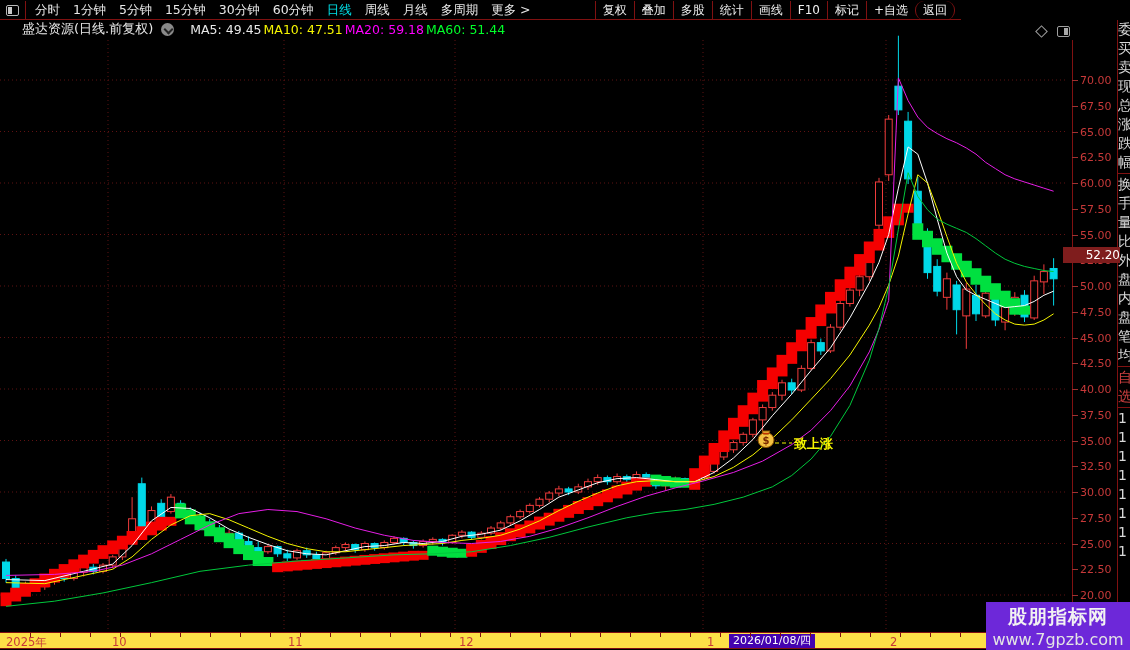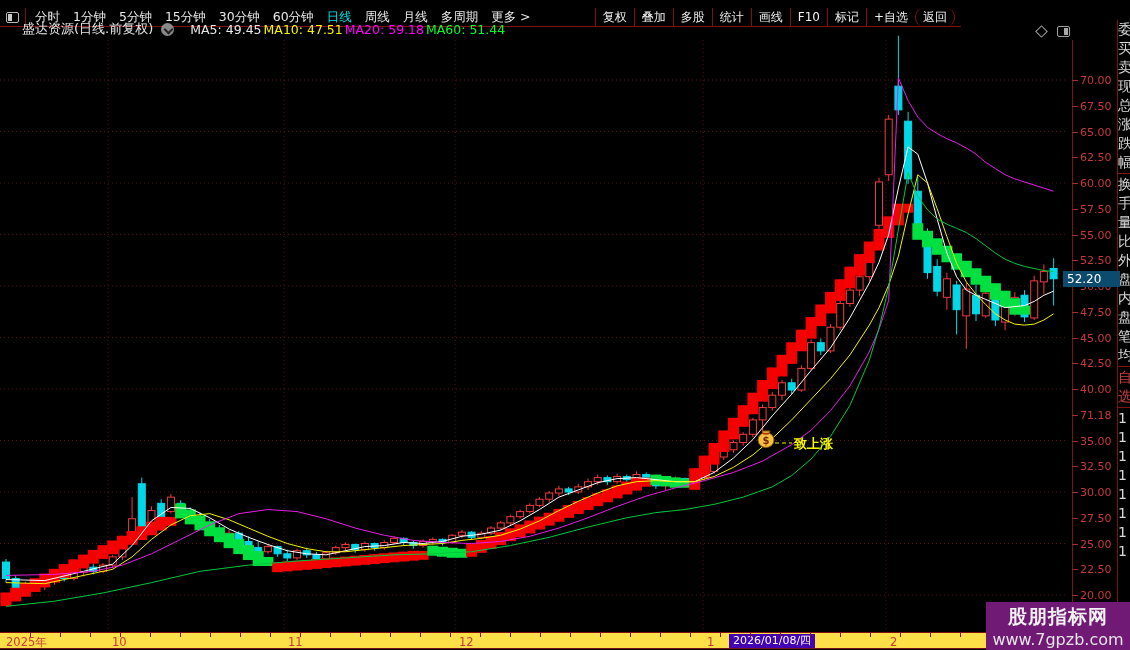--- a/index.html
+++ b/index.html
@@ -3,21 +3,21 @@
 <meta charset="utf-8">
 <style>
   * { margin:0; padding:0; box-sizing:border-box; }
   html,body { background:#000; }
   #app {
     position:relative; width:1130px; height:650px; background:#000;
     font-family:"DejaVu Sans","Liberation Sans",sans-serif; overflow:hidden;
     color:#e0e0e0;
   }
   
-  #row1 { position:absolute; left:0; top:8px; width:961px; height:19px;
+  #row1 { position:absolute; left:0; top:1px; width:961px; height:19px;
           border-bottom:1px solid #801111; display:flex; align-items:center;text-align:right; }
   #win-icon-box { width:26px; height:18px; border-right:1px solid #801111;
                   display:flex; align-items:center; justify-content:center; }
   .panel-glyph { width:13px; height:11px; border:1px solid #b8b8b8; border-radius:2px; position:relative; }
   .panel-glyph::after { content:""; position:absolute; left:1px; top:1px; bottom:1px; width:4px; background:#c8c8c8; }
   #period-menu { display:flex; align-items:center; gap:13px; padding-left:9px; }
   .period-item { font-size:12.5px; color:#e8e8e8; white-space:nowrap; cursor:default; }
   .period-item.active { color:#00e0e8; }
   #toolbar-right { position:absolute; right:6px; top:0; height:19px; display:flex; }
   .tb-btn { font-size:12px; color:#f0f0f0; padding:0 7px; height:19px; line-height:18px;
@@ -53,21 +53,21 @@
                 font-size:11px; line-height:14px; padding:0 4px; white-space:nowrap; }
   #bottom-sliver { position:absolute; left:0; top:648px; width:1130px; height:2px;
                    border-top:1px solid #801111; background:#000; overflow:hidden; }
   #bottom-sliver span { font-size:11px; color:#cccccc; position:relative; top:1px; left:8px; }
   
   #right-strip { position:absolute; left:1117px; top:20px; width:13px; height:612px;
                  border-left:1px solid #801111; background:#000; overflow:hidden; }
   .strip-row { height:19px; font-size:14px; line-height:19px; color:#d8d8d8; overflow:hidden; white-space:nowrap; }
   .strip-sep { height:1px; background:#801111; margin:1px 0; }
   
-  #watermark { position:absolute; right:0; bottom:0; width:144px; height:48px; background:#701a75;
+  #watermark { position:absolute; right:0; bottom:0; width:144px; height:48px; background:#6d28d9;
                z-index:50; text-align:center; }
   #wm-line1 { font-size:19px; font-weight:bold; color:#f2f2f2; margin-top:2px; letter-spacing:1px; }
   #wm-line2 { font-size:16px; color:#e4e4e4; }
 </style>
 </head>
 <body>
 
 <div id="app">
 
   <div id="row1">
@@ -491,37 +491,37 @@
       <div class="y-label" style="top: 280px;">50.00</div>
       <div class="y-tick" style="top: 311.75px;"></div>
       <div class="y-label" style="top: 305.75px;">47.50</div>
       <div class="y-tick" style="top: 337.5px;"></div>
       <div class="y-label" style="top: 331.5px;">45.00</div>
       <div class="y-tick" style="top: 363.25px;"></div>
       <div class="y-label" style="top: 357.25px;">42.50</div>
       <div class="y-tick" style="top: 389px;"></div>
       <div class="y-label" style="top: 383px;">40.00</div>
       <div class="y-tick" style="top: 414.75px;"></div>
-      <div class="y-label" style="top: 408.75px;">71.18</div>
+      <div class="y-label" style="top: 408.75px;">37.50</div>
       <div class="y-tick" style="top: 440.5px;"></div>
       <div class="y-label" style="top: 434.5px;">35.00</div>
       <div class="y-tick" style="top: 466.25px;"></div>
       <div class="y-label" style="top: 460.25px;">32.50</div>
       <div class="y-tick" style="top: 492px;"></div>
       <div class="y-label" style="top: 486px;">30.00</div>
       <div class="y-tick" style="top: 517.75px;"></div>
       <div class="y-label" style="top: 511.75px;">27.50</div>
       <div class="y-tick" style="top: 543.5px;"></div>
       <div class="y-label" style="top: 537.5px;">25.00</div>
       <div class="y-tick" style="top: 569.25px;"></div>
       <div class="y-label" style="top: 563.25px;">22.50</div>
       <div class="y-tick" style="top: 595px;"></div>
       <div class="y-label" style="top: 589px;">20.00</div>
     </div>
-  <div id="price-badge" style="top: 271px; background: #0c4a6e;">52.20</div>
+  <div id="price-badge" style="top: 247px; background: #7f1d1d; text-align: right;">52.20</div>
 
   <div id="x-axis">
     <span class="x-label" style="left:6px">2025年</span>
     <span id="date-badge" style="left: 729px;">2026/01/08/四</span>
   <div class="x-tick" style="left: 30px;"></div>
       <div class="x-tick" style="left: 60px;"></div>
       <div class="x-tick" style="left: 90px;"></div>
       <div class="x-tick" style="left: 120px;"></div>
       <div class="x-tick" style="left: 150px;"></div>
       <div class="x-tick" style="left: 180px;"></div>

